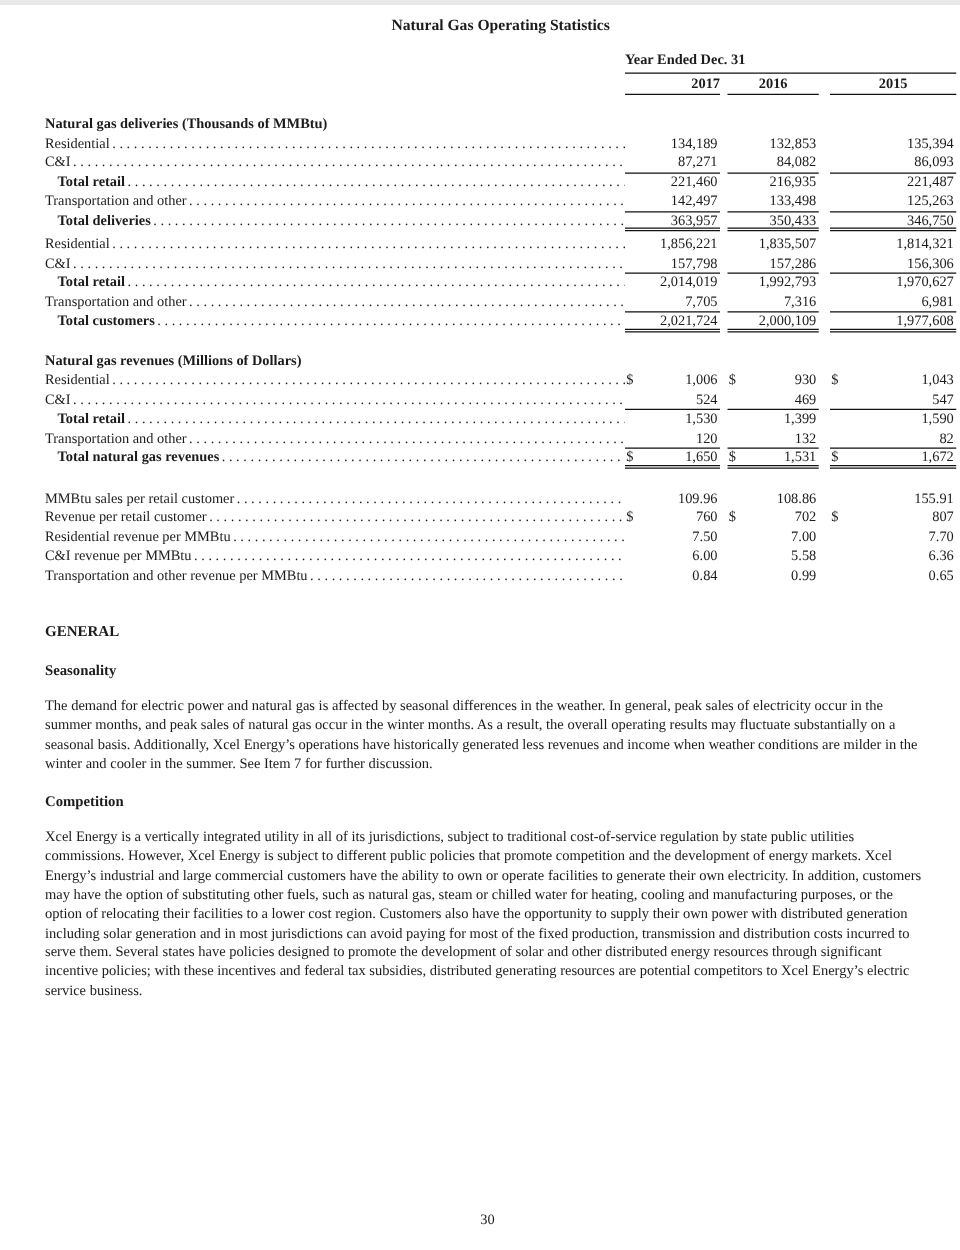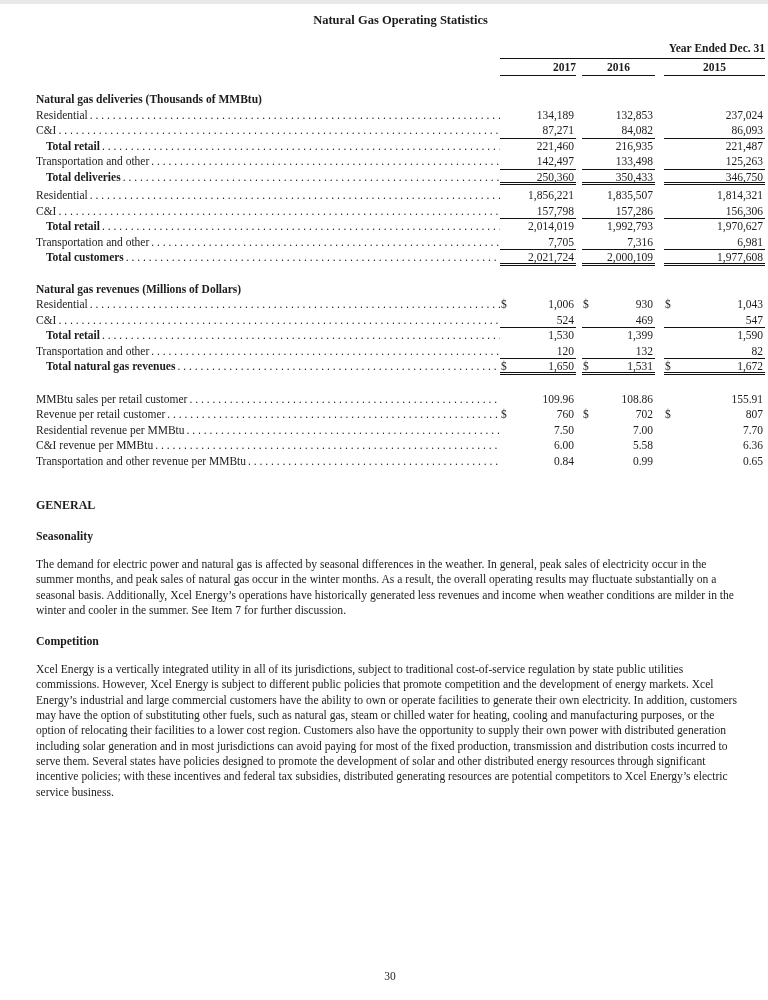--- a/index.html
+++ b/index.html
@@ -7,21 +7,21 @@
     position:relative;width:768px;height:1000px;background:#ffffff;
     font-family:"Liberation Serif","DejaVu Serif",serif;
     color:#1c1c1c;overflow:hidden;margin:4px auto;
   }
   .content{padding:9px 0 0 36px;width:729px;box-sizing:content-box;}
   .doc-title{font-weight:bold;font-size:12.5px;text-align:center;width:729px;margin:0 0 13px 0;}
 
   
   .tbl{width:729px;font-size:11.5px;line-height:15.5px;}
   .yearhead{margin-left:auto;width:265px;}
-  .period{text-align:right;font-weight:bold;border-bottom:1.4px solid #111;padding-bottom:1px;}
+  .period{text-align:left;font-weight:bold;border-bottom:1.4px solid #111;padding-bottom:1px;}
   .yrow{display:flex;margin-top:1px;}
   .yc{display:block;text-align:center;font-weight:bold;border-bottom:1.4px solid #111;box-sizing:border-box;}
   .c1{width:76px;text-align:right;}
   .c2{width:73px;margin-left:6px;}
   .c3{width:101px;margin-left:9px;}
 
   .srow.shead{font-weight:bold;height:15.5px;margin-top:16px;white-space:nowrap;}
   .row{display:flex;height:15.5px;}
   .row.uu{margin-bottom:3px;}
   .lbl{white-space:nowrap;flex:none;}
@@ -64,21 +64,21 @@
             <span class="lbl">Residential</span>
             <span class="ldr"></span>
             <span class="cols">
               <span class="cell c1">
                 <span>134,189</span>
               </span>
               <span class="cell c2">
                 <span>132,853</span>
               </span>
               <span class="cell c3">
-                <span>237,024</span>
+                <span>135,394</span>
               </span>
             </span>
           </div>
           <div class="row u">
             <span class="lbl">C&amp;I</span>
             <span class="ldr"></span>
             <span class="cols">
               <span class="cell c1">
                 <span>87,271</span>
               </span>
@@ -118,21 +118,21 @@
               <span class="cell c3">
                 <span>125,263</span>
               </span>
             </span>
           </div>
           <div class="row uu">
             <span class="lbl tb">Total deliveries</span>
             <span class="ldr"></span>
             <span class="cols">
               <span class="cell c1">
-                <span>250,360</span>
+                <span>363,957</span>
               </span>
               <span class="cell c2">
                 <span>350,433</span>
               </span>
               <span class="cell c3">
                 <span>346,750</span>
               </span>
             </span>
           </div>
           <div class="row">

